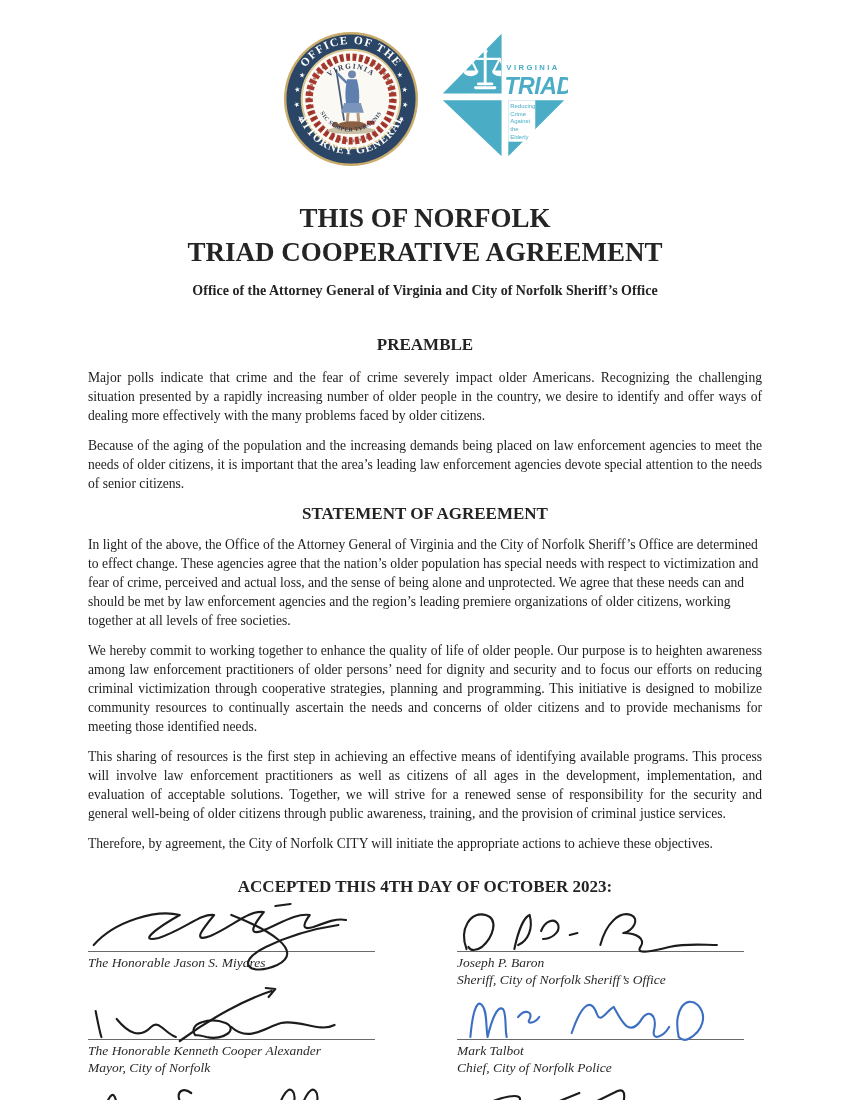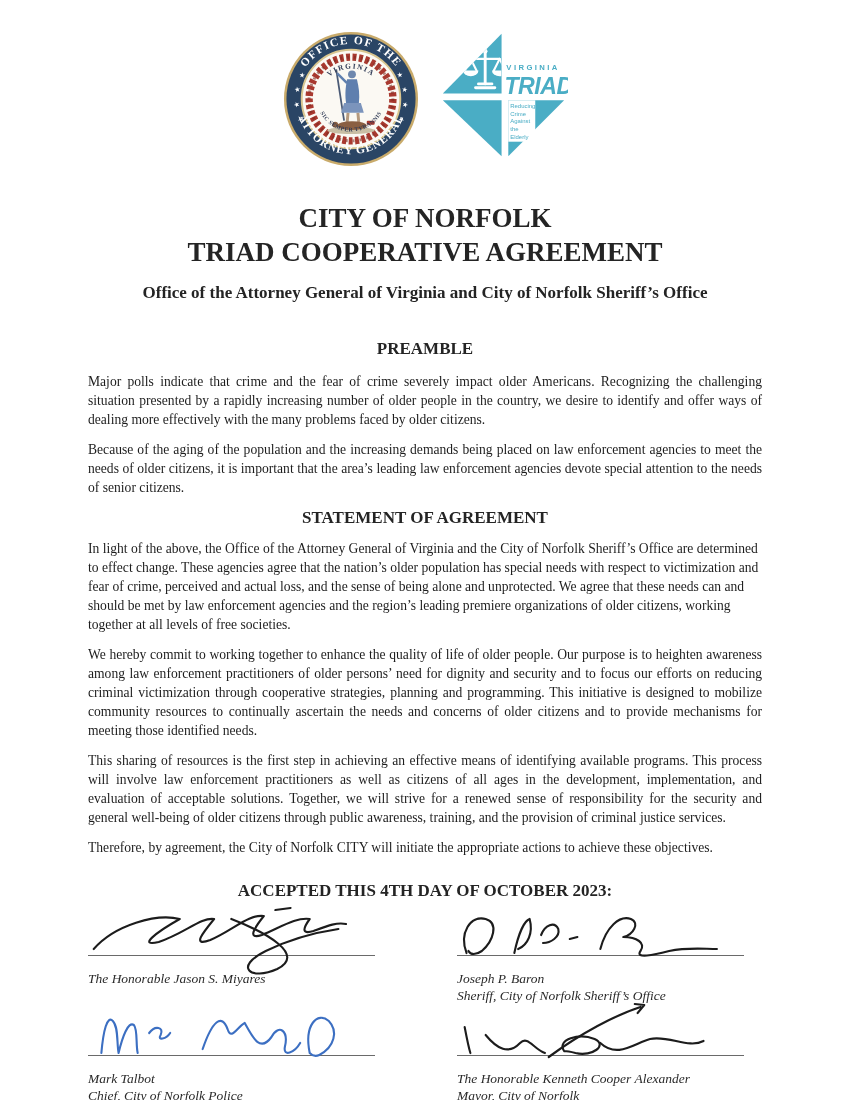--- a/index.html
+++ b/index.html
@@ -1,34 +1,34 @@
 <!DOCTYPE html>
 <html><head>
 <meta charset="utf-8">
 <style>
   html,body{margin:0;padding:0;background:#ffffff;}
   .page{position:relative;width:850px;height:1100px;background:#fff;overflow:hidden;
         font-family:"Liberation Serif",serif;color:#1f1f1f;}
   .logos{display:flex;justify-content:center;align-items:flex-start;gap:18px;padding-top:30px;height:142px;}
   .doc-title{text-align:center;font-weight:700;font-size:27px;line-height:1.25;margin-top:30px;color:#242424;}
-  .doc-subtitle{text-align:center;font-weight:700;font-size:17px;margin-top:13px;color:#242424;}
+  .doc-subtitle{text-align:center;font-weight:700;font-size:14px;margin-top:13px;color:#242424;}
   .sec-heading{text-align:center;font-weight:700;font-size:17px;color:#242424;}
   .h-preamble{margin:36px 0 13px;font-family:Liberation Serif, serif;}
   .h-statement{margin:3px 0 11px;}
   .body-text{margin:0 88px;}
   p.para{font-size:13.6px;line-height:1.4;margin:0 0 11px;text-align:justify;color:#1d1d1d;}
   p.para.left-align{text-align:left;}
   .accepted{text-align:center;font-weight:700;font-size:17px;margin:24px 0 8px;color:#242424;}
   .sig-grid{display:grid;grid-template-columns:1fr 1fr;column-gap:64px;margin:0 88px;}
   .sig-block{position:relative;}
   .sig-draw{display:block;width:94%;height:46px;overflow:visible;}
   .sig-draw path{fill:none;stroke:currentColor;stroke-width:2.2;stroke-linecap:round;stroke-linejoin:round;}
   .sig-line{width:94%;border-bottom:1.3px solid #6a6a6a;}
   .sig-name,.sig-title{font-style:italic;font-size:13.5px;line-height:1.25;color:#2a2a2a;}
-  .sig-name{margin-top:15px;}
+  .sig-name{margin-top:3px;}
   .sig-block{margin-bottom:4px;}
   .triad-svg text{font-family:"Liberation Sans",sans-serif;}
   .seal-svg text{font-family:"Liberation Serif",serif;}
 </style>
 </head>
 <body>
 
 <div class="page">
 
   <div class="logos">
@@ -115,21 +115,21 @@
         <text x="75" y="81">Reducing</text>
         <text x="75" y="89">Crime</text>
         <text x="75" y="97">Against</text>
         <text x="75" y="105">the</text>
         <text x="75" y="113">Elderly</text>
       </g>
     </svg>
   </div>
 
   <div class="doc-title">
-    <div>CITY OF NORFOLK</div>
+    <div>THIS OF NORFOLK</div>
     <div>TRIAD COOPERATIVE AGREEMENT</div>
   </div>
   <div class="doc-subtitle">Office of the Attorney General of Virginia and City of Norfolk Sheriff’s Office</div>
 
   <div class="sec-heading h-preamble">PREAMBLE</div>
   <div class="body-text">
     <p class="para">Major polls indicate that crime and the fear of crime severely impact older Americans. Recognizing the challenging situation presented by a rapidly increasing number of older people in the country, we desire to identify and offer ways of dealing more effectively with the many problems faced by older citizens.</p>
     <p class="para">Because of the aging of the population and the increasing demands being placed on law enforcement agencies to meet the needs of older citizens, it is important that the area’s leading law enforcement agencies devote special attention to the needs of senior citizens.</p>
   </div>
 
@@ -161,46 +161,46 @@
         <path d="M60,44 C64,26 70,12 76,10 C80,24 74,36 64,40 M88,26 C92,16 102,12 106,20 C108,28 98,34 90,34"></path>
         <path d="M118,30 L126,28"></path>
         <path d="M150,40 C156,18 170,6 182,10 C192,14 184,26 174,28 C188,28 198,34 192,42 C186,50 206,46 222,42 C242,38 258,40 272,40"></path>
       </svg>
       <div class="sig-line"></div>
       <div class="sig-name">Joseph P. Baron</div>
       <div class="sig-title">Sheriff, City of Norfolk Sheriff’s Office</div>
     </div>
 
     <div class="sig-block">
+      <svg class="sig-draw" viewBox="0 0 300 46" preserveAspectRatio="none" style="color: rgb(28, 28, 28);">
+        <path d="M8,18 C10,28 12,38 14,44"></path>
+        <path d="M30,26 C42,40 54,46 66,34 C74,26 80,40 92,44"></path>
+        <path d="M112,42 C104,30 128,24 144,30 C158,36 142,48 124,44 C116,42 112,42 112,42"></path>
+        <path d="M96,48 C130,24 166,6 192,-2 M186,-5 L196,-4 L189,4"></path>
+        <path d="M150,34 C168,50 186,34 202,30 C222,26 242,40 258,32"></path>
+      </svg>
+      <div class="sig-line"></div>
+      <div class="sig-name">The Honorable Kenneth Cooper Alexander</div>
+      <div class="sig-title">Mayor, City of Norfolk</div>
+    </div>
+
+    <div class="sig-block">
       <svg class="sig-draw" viewBox="0 0 300 46" preserveAspectRatio="none" style="color: rgb(60, 111, 194);">
         <path d="M14,44 C16,22 20,6 26,12 C32,18 30,34 32,44 C36,28 42,12 48,16 C52,20 50,36 52,44"></path>
         <path d="M64,24 C70,16 80,18 76,26 C72,32 82,30 86,24"></path>
         <path d="M120,40 C130,12 140,4 146,20 C150,32 156,18 164,14 C172,28 180,44 192,28 C200,14 210,22 206,38 C204,48 216,44 222,34"></path>
         <path d="M232,44 C226,16 240,2 252,12 C262,22 258,38 242,46 C238,48 234,46 232,44"></path>
       </svg>
       <div class="sig-line"></div>
       <div class="sig-name">Mark Talbot</div>
       <div class="sig-title">Chief, City of Norfolk Police</div>
     </div>
 
     <div class="sig-block">
       <svg class="sig-draw" viewBox="0 0 300 46" preserveAspectRatio="none" style="color: rgb(28, 28, 28);">
-        <path d="M8,18 C10,28 12,38 14,44"></path>
-        <path d="M30,26 C42,40 54,46 66,34 C74,26 80,40 92,44"></path>
-        <path d="M112,42 C104,30 128,24 144,30 C158,36 142,48 124,44 C116,42 112,42 112,42"></path>
-        <path d="M96,48 C130,24 166,6 192,-2 M186,-5 L196,-4 L189,4"></path>
-        <path d="M150,34 C168,50 186,34 202,30 C222,26 242,40 258,32"></path>
-      </svg>
-      <div class="sig-line"></div>
-      <div class="sig-name">The Honorable Kenneth Cooper Alexander</div>
-      <div class="sig-title">Mayor, City of Norfolk</div>
-    </div>
-
-    <div class="sig-block">
-      <svg class="sig-draw" viewBox="0 0 300 46" preserveAspectRatio="none" style="color: rgb(28, 28, 28);">
         <path d="M12,44 C18,24 24,8 28,16 C32,24 30,38 34,44 C40,30 46,20 50,26 C54,32 52,42 56,44"></path>
         <path d="M66,30 C72,24 78,26 76,34 C74,40 70,44 68,46 C74,58 66,72 58,66"></path>
         <path d="M108,12 C100,6 92,10 96,20 C100,30 112,38 104,44 C96,48 92,42 94,36"></path>
         <path d="M120,36 C128,28 136,30 134,38 C132,44 142,40 148,34 C156,44 164,46 170,36 C176,28 182,32 180,40"></path>
         <path d="M196,40 C200,20 208,4 214,10 C220,16 212,34 206,44 M220,40 C224,20 232,4 238,10 C244,16 236,34 230,44 C228,48 238,46 246,42"></path>
       </svg>
 
     </div>
 
     <div class="sig-block">

